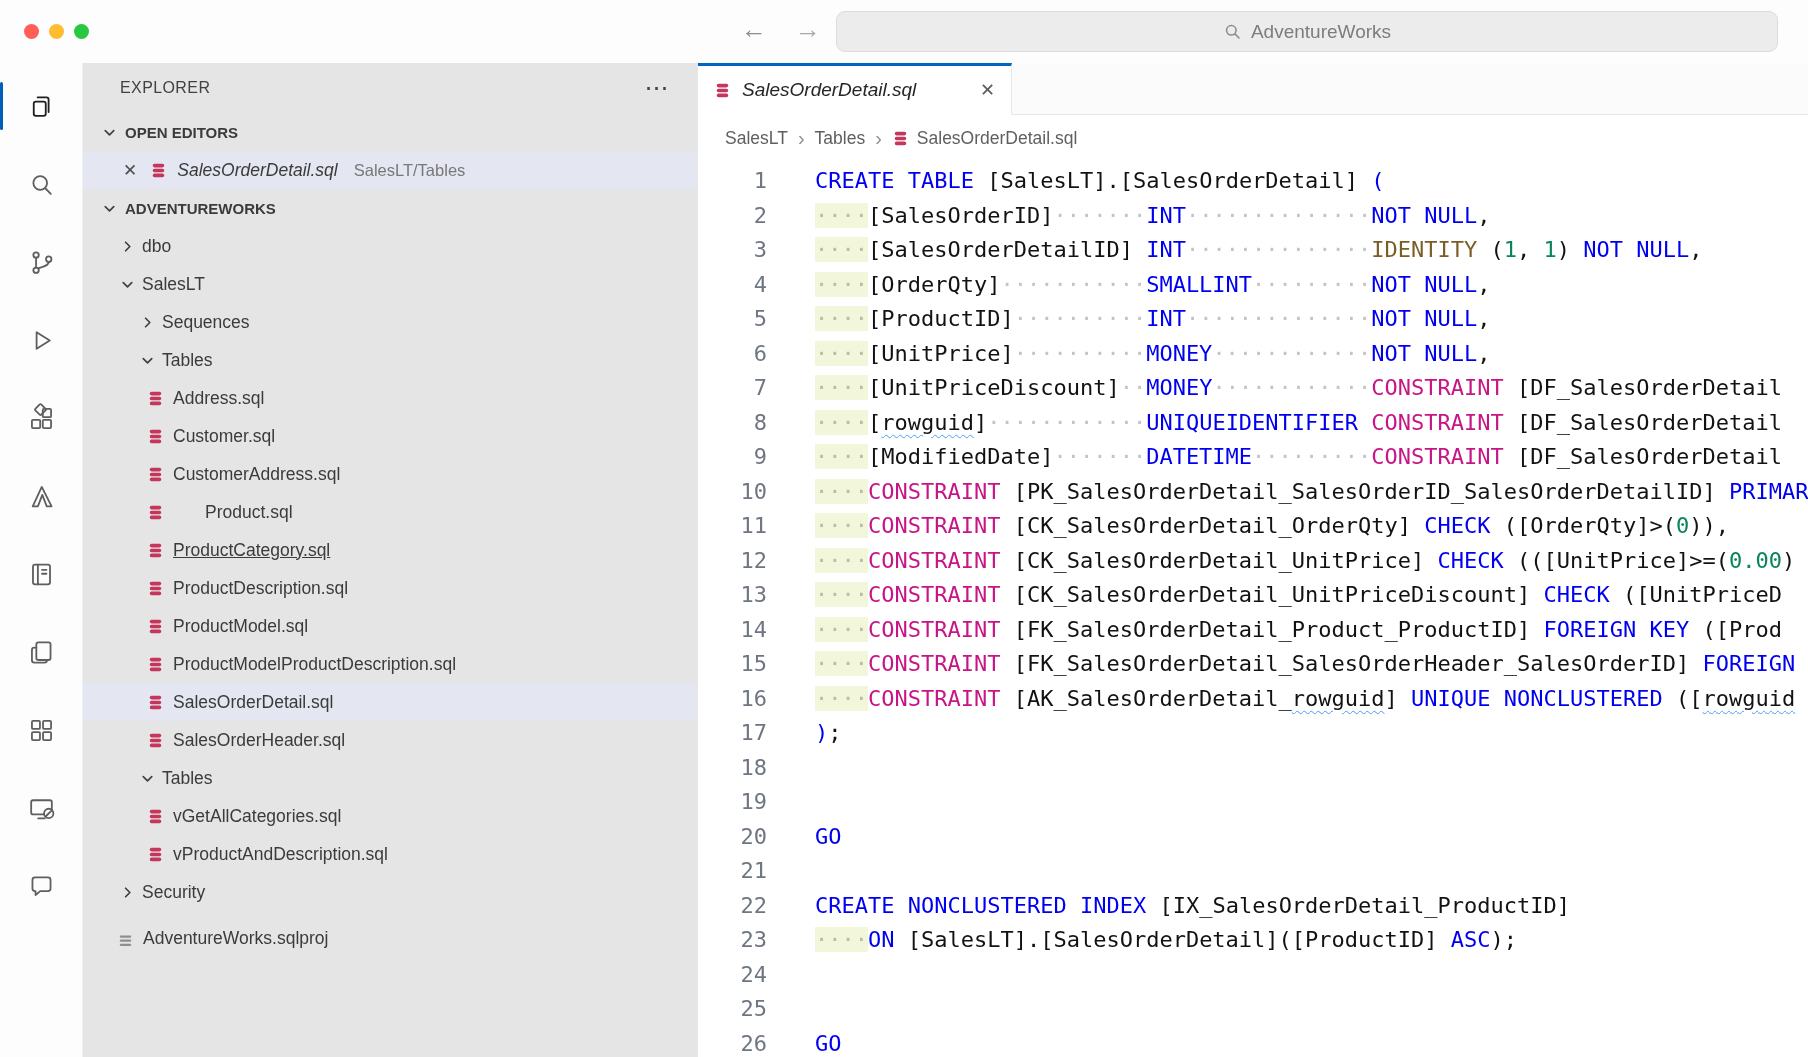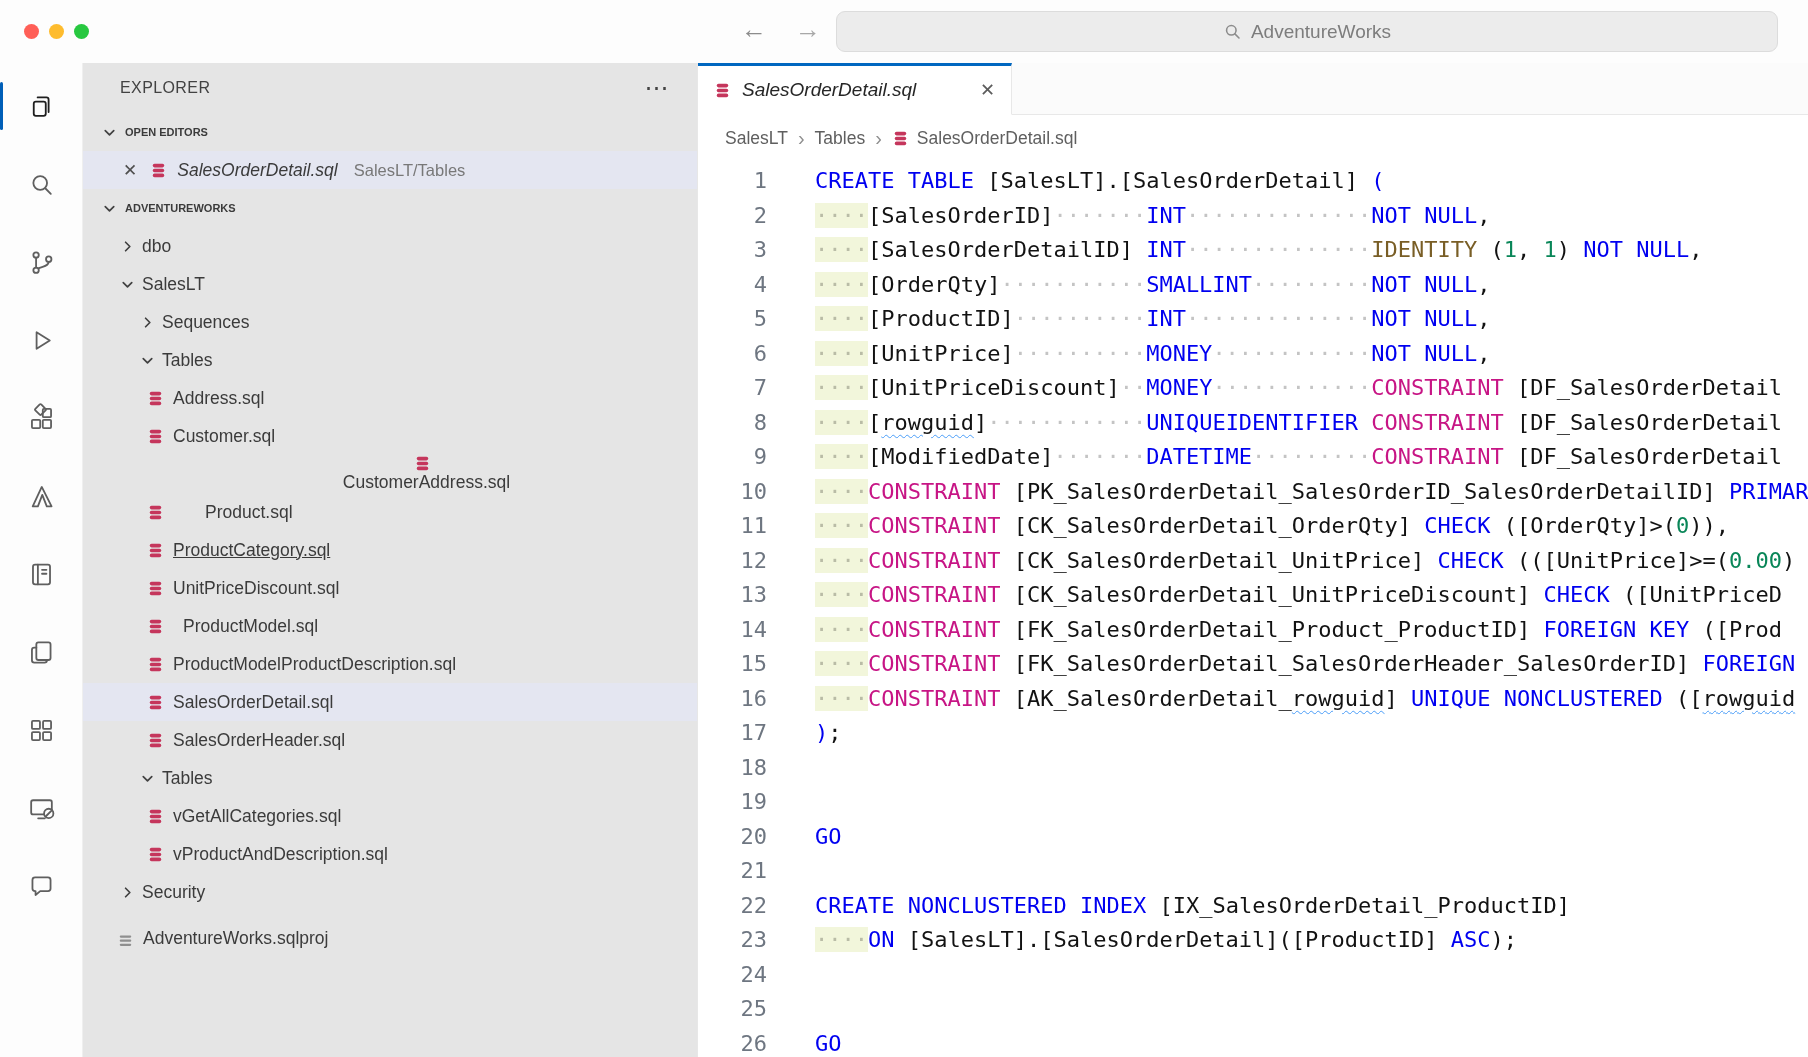--- a/index.html
+++ b/index.html
@@ -28,21 +28,21 @@
   .ab-item{height:78px;display:flex;align-items:center;justify-content:center;position:relative;color:#5f5f5f}
   .ab-item.active{color:#1f1f1f}
   .ab-item.active::before{content:"";position:absolute;left:0;top:15px;bottom:15px;width:3px;background:#005fb8;border-radius:2px}
 
   
   .sidebar{width:615px;flex:none;border-right:1px solid #e7e7e7;background:#e5e5e5;overflow:hidden}
   .sidebar-header{height:50px;display:flex;align-items:center;justify-content:space-between;
     padding:0 28px 0 37px;font-size:16px;letter-spacing:.4px;color:#424242}
   .more{font-size:24px;color:#424242;line-height:1}
   .section-header{height:38px;display:flex;align-items:center;gap:6px;padding-left:16px;
-    font-weight:700;font-size:11px;color:#3b3b3b}
+    font-weight:700;font-size:15px;color:#3b3b3b}
   .row{height:38px;display:flex;align-items:center;font-size:17.5px;color:#3b3b3b;white-space:nowrap}
   .row.sel{background:#e4e6f1}
   .oe-row{padding-left:40px;gap:0}
   .oe-close{font-size:17px;color:#4f4f4f;margin-right:13px}
   .oe-label{font-style:italic;margin-left:10px}
   .oe-desc{color:#787878;font-size:16.5px;margin-left:16px}
   .chev{width:20px;display:flex;justify-content:center;flex:none}
   .chev svg{display:block}
   .ficon{display:flex;flex:none}
   .tlabel{margin-left:9px}
@@ -259,21 +259,21 @@
           <div class="row" style="padding-left: 64px;">
             <span class="ficon">
               <svg width="17" height="17" viewBox="0 0 16 16" fill="#c5365c">
                 <rect x="2.6" y="1.7" width="10.8" height="3.4" rx="1.7"></rect>
                 <rect x="2.6" y="6.3" width="10.8" height="3.4" rx="1.7"></rect>
                 <rect x="2.6" y="10.9" width="10.8" height="3.4" rx="1.7"></rect>
               </svg>
             </span>
             <span class="tlabel">Customer.sql</span>
           </div>
-          <div class="row" style="padding-left: 64px; flex-direction: column;">
+          <div class="row" style="padding-left: 64px;">
             <span class="ficon">
               <svg width="17" height="17" viewBox="0 0 16 16" fill="#c5365c">
                 <rect x="2.6" y="1.7" width="10.8" height="3.4" rx="1.7"></rect>
                 <rect x="2.6" y="6.3" width="10.8" height="3.4" rx="1.7"></rect>
                 <rect x="2.6" y="10.9" width="10.8" height="3.4" rx="1.7"></rect>
               </svg>
             </span>
             <span class="tlabel">CustomerAddress.sql</span>
           </div>
           <div class="row" style="padding-left: 64px; gap: 32px;">
@@ -297,23 +297,23 @@
             <span class="tlabel">ProductCategory.sql</span>
           </div>
           <div class="row" style="padding-left: 64px;">
             <span class="ficon">
               <svg width="17" height="17" viewBox="0 0 16 16" fill="#c5365c">
                 <rect x="2.6" y="1.7" width="10.8" height="3.4" rx="1.7"></rect>
                 <rect x="2.6" y="6.3" width="10.8" height="3.4" rx="1.7"></rect>
                 <rect x="2.6" y="10.9" width="10.8" height="3.4" rx="1.7"></rect>
               </svg>
             </span>
-            <span class="tlabel">UnitPriceDiscount.sql</span>
-          </div>
-          <div class="row" style="padding-left: 64px; gap: 10px;">
+            <span class="tlabel">ProductDescription.sql</span>
+          </div>
+          <div class="row" style="padding-left: 64px;">
             <span class="ficon">
               <svg width="17" height="17" viewBox="0 0 16 16" fill="#c5365c">
                 <rect x="2.6" y="1.7" width="10.8" height="3.4" rx="1.7"></rect>
                 <rect x="2.6" y="6.3" width="10.8" height="3.4" rx="1.7"></rect>
                 <rect x="2.6" y="10.9" width="10.8" height="3.4" rx="1.7"></rect>
               </svg>
             </span>
             <span class="tlabel">ProductModel.sql</span>
           </div>
           <div class="row" style="padding-left: 64px;">

